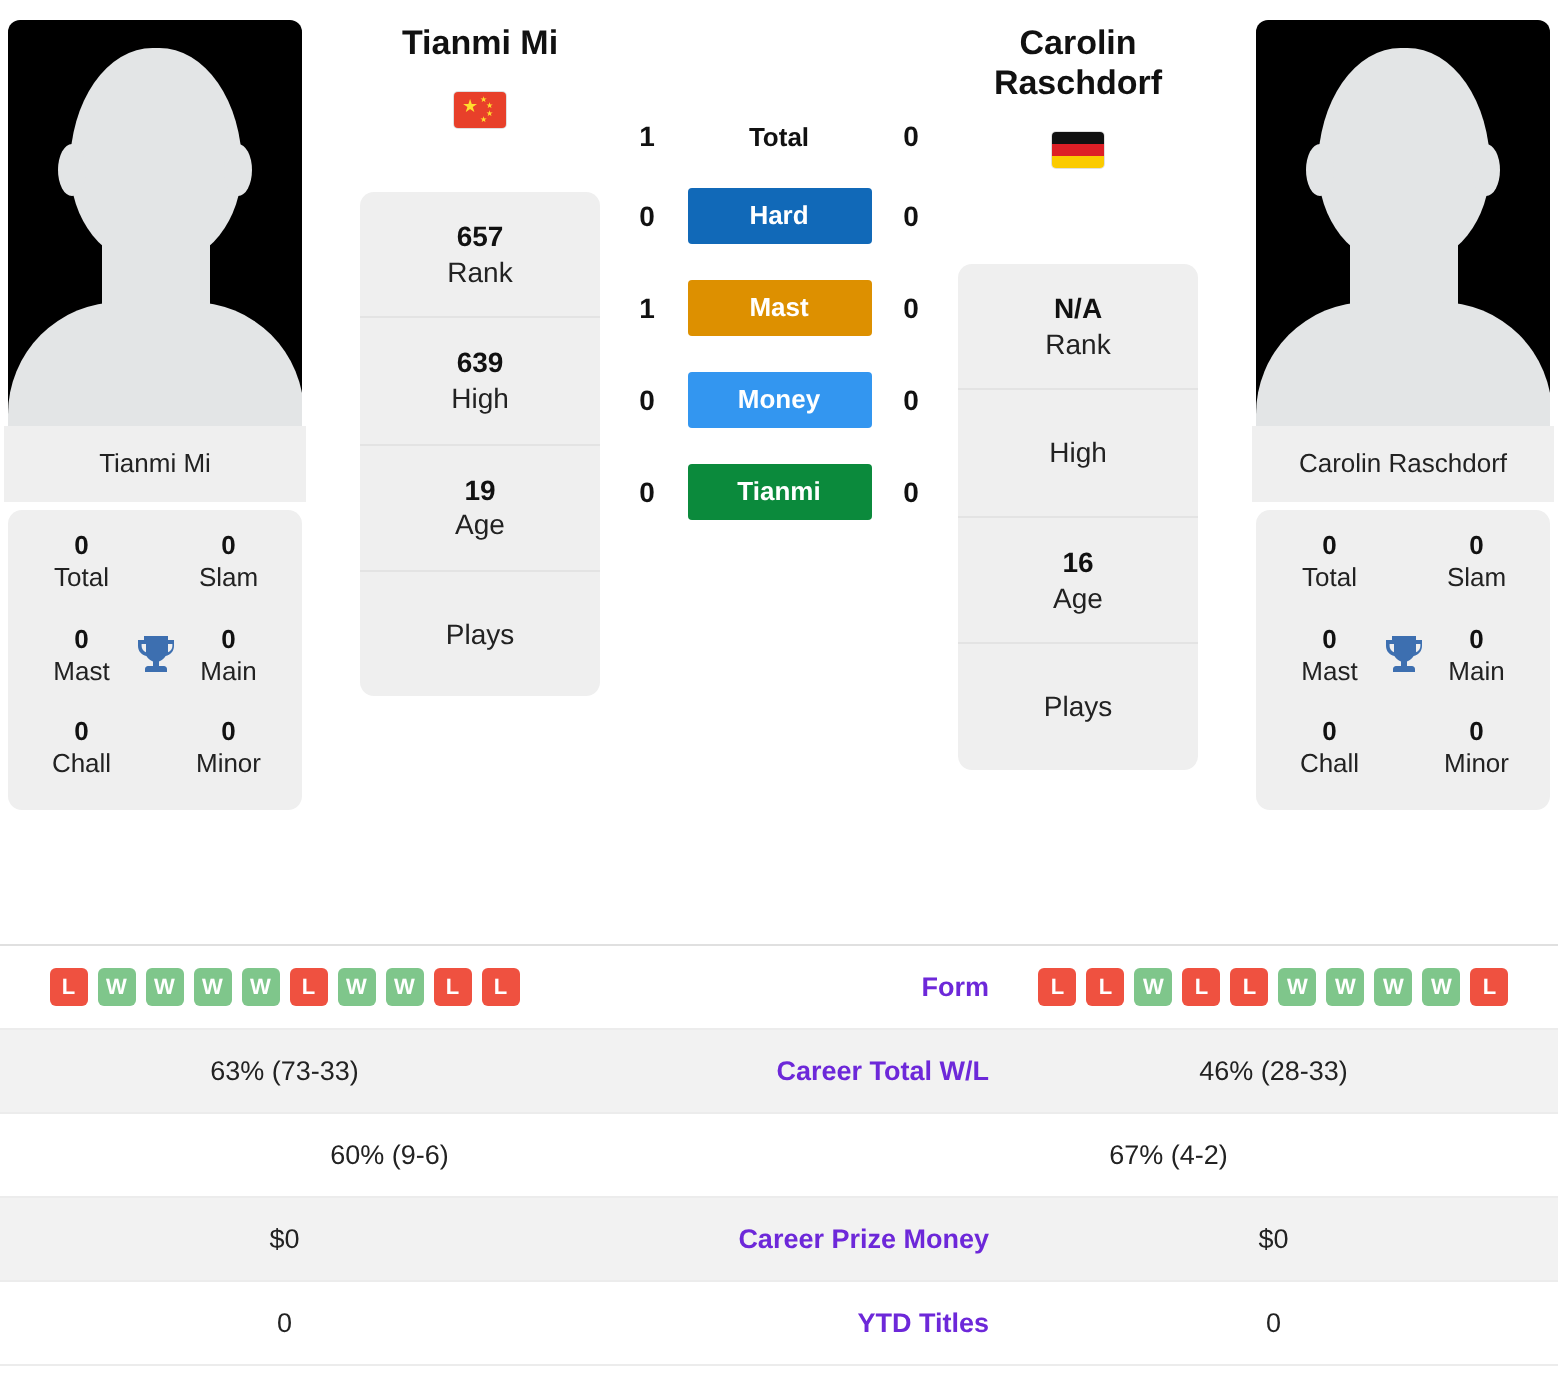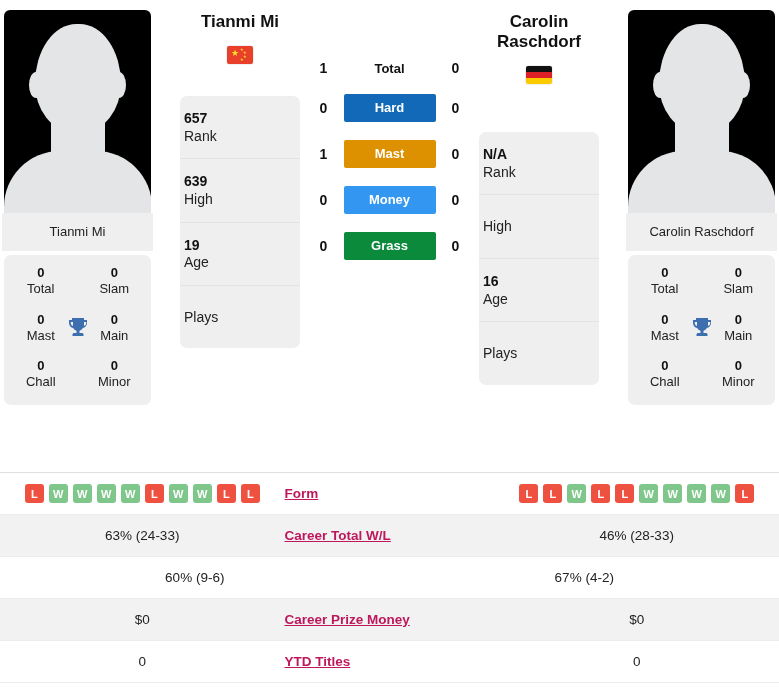--- a/index.html
+++ b/index.html
@@ -191,21 +191,21 @@
   .flag-de .b3 { top: 12px; background: #fbcb00; }
 
   .stats-card {
     background: #efefef;
     border-radius: 7px;
     margin-top: 32px;
     overflow: hidden;
   }
   .stats-card.right-card { margin-top: 48px; }
   .stat-row {
-    text-align: left;
+    text-align: center;
     padding: 14px 4px 13px;
     border-bottom: 1px solid #e3e3e3;
     line-height: 1.26;
   }
   .stat-row:last-child { border-bottom: none; }
   .stat-row .v {
     font-size: 14px;
     font-weight: bold;
     color: #111111;
     min-height: 1px;
@@ -268,25 +268,24 @@
   }
   .cmp-row.shaded { background: #f2f2f2; }
   .cmp-row .side {
     flex: 1 1 0;
     text-align: center;
     font-size: 13.5px;
     color: #222222;
   }
   .cmp-row .mid {
     flex: 0 0 210px;
-    text-align: left;
+    text-align: right;
     font-size: 13.5px;
     font-weight: bold;
-    color: #be185d;
-    text-decoration: underline;
+    color: #6d28d9;
   }
   .form-strip {
     display: flex;
     justify-content: center;
     gap: 5px;
   }
   .form-badge {
     width: 19px;
     height: 19px;
     border-radius: 3px;
@@ -401,21 +400,21 @@
       </div>
 
       <div class="h2h-row">
         <div class="h2h-score">0</div>
         <div class="h2h-badge" style="background:#3396f0">Money</div>
         <div class="h2h-score">0</div>
       </div>
 
       <div class="h2h-row">
         <div class="h2h-score">0</div>
-        <div class="h2h-badge" style="background:#0b8a3c">Grass</div>
+        <div class="h2h-badge" style="background:#0b8a3c">Tianmi</div>
         <div class="h2h-score">0</div>
       </div>
 
     </div>
 
     <div class="name-col right">
       <div class="player-name">Carolin Raschdorf</div>
       <div class="flag-wrap">
         <div class="flag flag-de">
           <div class="band b1"></div>
@@ -514,21 +513,21 @@
             <div class="form-badge w">W</div>
             <div class="form-badge w">W</div>
             <div class="form-badge w">W</div>
             <div class="form-badge w">W</div>
             <div class="form-badge l">L</div>
           </div>
       </div>
     </div>
 
     <div class="cmp-row shaded">
-      <div class="side">63% (24-33)</div>
+      <div class="side">63% (73-33)</div>
       <div class="mid">Career Total W/L</div>
       <div class="side">46% (28-33)</div>
     </div>
 
     <div class="cmp-row">
       <div class="side">60% (9-6)</div>
       <div class="side">67% (4-2)</div>
     </div>
 
     <div class="cmp-row shaded">

